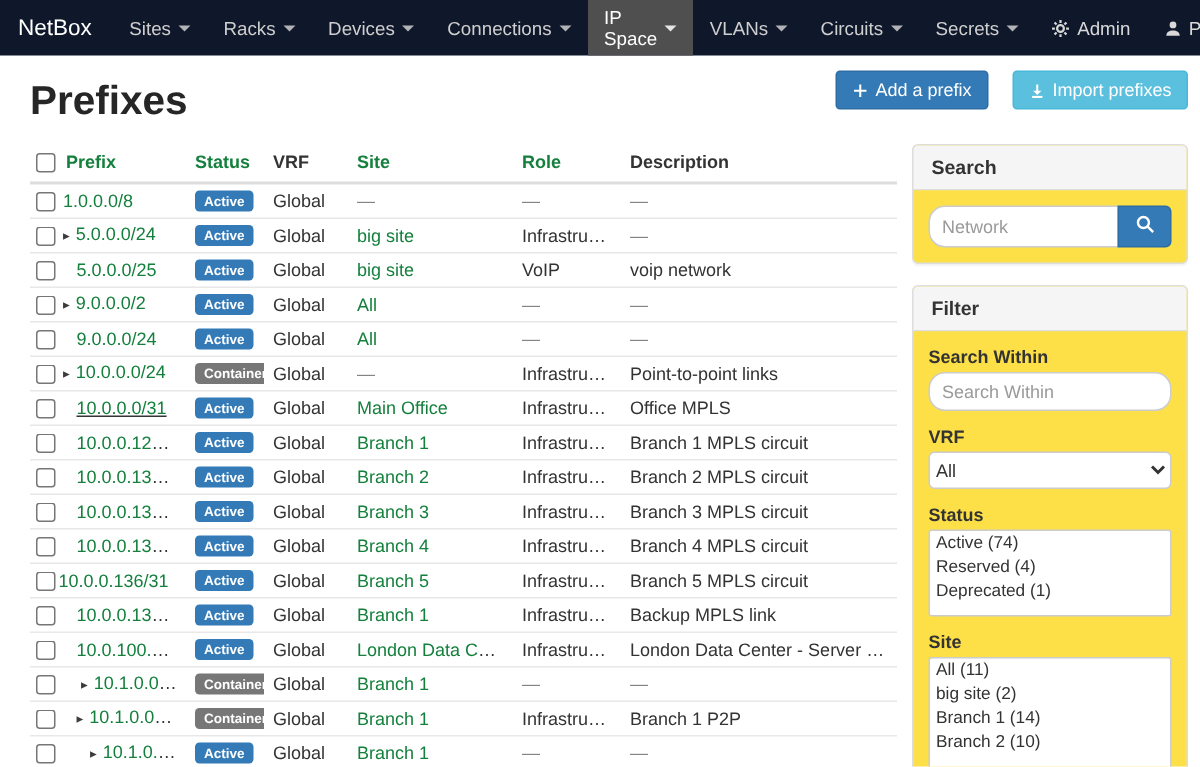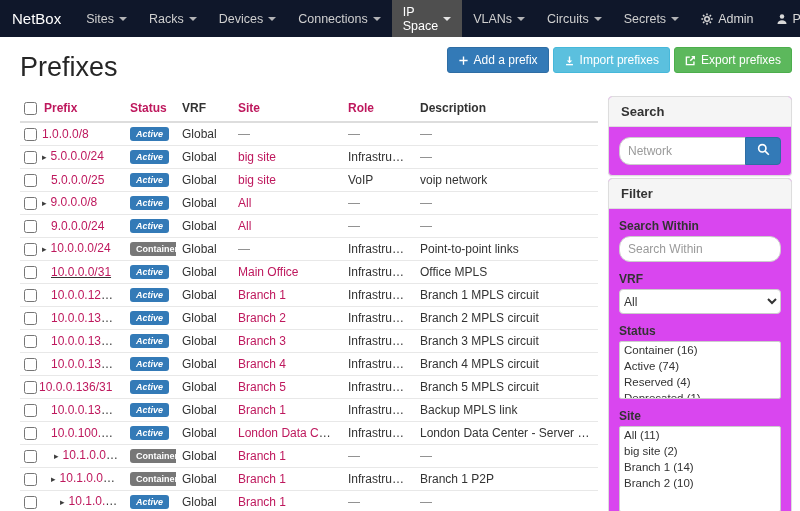--- a/index.html
+++ b/index.html
@@ -17,50 +17,50 @@
   .nav-item { display: flex; align-items: center; gap: 5px; padding: 0 11px; font-size: 12.5px; color: #cfcfcf; cursor: pointer; }
   .nav-item.active { background: #4f4f4f; color: #fff; }
   .caret { width: 0; height: 0; border-top: 4px solid; border-left: 4px solid transparent; border-right: 4px solid transparent; margin-top: 1px; opacity: .85; }
   .nav-right { margin-left: auto; display: flex; align-items: stretch; padding-right: 6px; }
   .nav-user { gap: 5px; color: #d8d8d8; }
   .nav-ic { display: flex; align-items: center; }
 
   
   .page { padding: 5px 8px 0 20px; }
   .page-head { display: flex; align-items: flex-start; justify-content: space-between; }
-  h1.title { font-size: 27px; font-weight: 400; margin: 10px 0 13px; color: #262626; }
-  .toolbar { display: flex; gap: 4px; margin-top: 5px; }
+  h1.title { font-size: 27px; font-weight: 700; margin: 10px 0 13px; color: #262626; }
+  .toolbar { display: flex; gap: 16px; margin-top: 5px; }
   .btn { display: inline-flex; align-items: center; gap: 5px; border-radius: 3px; font-size: 12px; line-height: 14px;
          padding: 5px 10px; color: #fff; border: 1px solid transparent; cursor: pointer; font-family: inherit; }
   .btn-primary { background: #337ab7; border-color: #2e6da4; }
   .btn-info { background: #5bc0de; border-color: #46b8da; }
   .btn-success { background: #5cb85c; border-color: #4cae4c; }
   .btn .ic { display: flex; align-items: center; }
 
   
   .content { display: flex; gap: 10px; align-items: flex-start; }
   .main { flex: 1; min-width: 0; }
   .sidebar { width: 184px; flex: none; }
 
   
   table.tbl { width: 100%; border-collapse: collapse; font-size: 12px; table-layout: fixed; }
   .tbl th { text-align: left; font-weight: bold; padding: 6px 6px; border-bottom: 2px solid #ddd; color: #333; line-height: 13px;
             white-space: nowrap; overflow: hidden; }
   .tbl td { padding: 4px 6px; border-top: 1px solid #e8e8e8; line-height: 13px; white-space: nowrap; overflow: hidden; text-overflow: ellipsis; color: #333; }
   .cb-col { padding-left: 4px !important; }
   .cb-col input, th input { margin: 0; vertical-align: middle; }
-  .link { color: #be185d; text-decoration: none; cursor: pointer; }
+  .link { color: #15803d; text-decoration: none; cursor: pointer; }
   .dash { color: #848484; }
   .label { display: inline-block; padding: 2px 6px; font-size: 9px; font-weight: bold; color: #fff; border-radius: 3px; line-height: 10px; }
-  .label-primary { background: #337ab7; font-style: italic; }
+  .label-primary { background: #337ab7; }
   .label-default { background: #777; }
   .tree-arrow { color: #3c3c3c; font-size: 9px; margin-right: 4px; }
 
   
-  .panel { border: 1px solid #ddd; border-radius: 4px; margin-bottom: 2px; background: #d946ef; box-shadow: 0 1px 1px rgba(0,0,0,.05); }
+  .panel { border: 1px solid #ddd; border-radius: 4px; margin-bottom: 14px; background: #fde047; box-shadow: 0 1px 1px rgba(0,0,0,.05); }
   .panel-heading { padding: 7px 12px; background: #f5f5f5; border-bottom: 1px solid #ddd; font-size: 13px; font-weight: bold;
                    color: #333; border-radius: 3px 3px 0 0; }
   .panel-body { padding: 10px; }
   .fld-label { display: block; font-size: 12px; font-weight: bold; margin: 10px 0 3px; color: #333; }
   .fld-label:first-child { margin-top: 0; }
   .text-input { width: 100%; height: 26px; border: 1px solid #ccc; border-radius: 11px; padding: 3px 8px; font-size: 12px;
                 color: #555; font-family: inherit; }
   .text-input::placeholder { color: #9a9a9a; }
   .input-group { display: flex; }
   .input-group .text-input { flex: 1; height: 28px; border-top-right-radius: 0; border-bottom-right-radius: 0; }
@@ -149,29 +149,20 @@
       </button>
       <button class="btn btn-info">
         <span class="ic">
             <svg width="11" height="11" viewBox="0 0 16 16" fill="currentColor">
               <path d="M7 2h2v6h3l-4 4-4-4h3z"></path>
               <rect x="3" y="13" width="10" height="2"></rect>
             </svg>
           </span>
         <span>Import prefixes</span>
       </button>
-      <button class="btn btn-success">
-        <span class="ic">
-            <svg width="11" height="11" viewBox="0 0 16 16" fill="currentColor">
-              <path d="M9 1.5h5.5V7l-2-2-4.1 4.1-1.5-1.5L11 3.5z"></path>
-              <path d="M12 9.5V13H3V4h4V2H1v13h13V9.5z"></path>
-            </svg>
-          </span>
-        <span>Export prefixes</span>
-      </button>
     </div>
   </div>
 
   <div class="content">
 
     <div class="main">
       <table class="tbl">
         <colgroup>
           <col style="width:18px">
             <col style="width:86px">
@@ -215,21 +206,21 @@
               <td class="cb-col"><input type="checkbox" style=""></td>
               <td style="padding-left: 13px;"><a class="link">5.0.0.0/25</a></td>
               <td><span class="label label-primary">Active</span></td>
               <td>Global</td>
               <td><a class="link">big site</a></td>
               <td>VoIP</td>
               <td>voip network</td>
             </tr>
             <tr>
               <td class="cb-col"><input type="checkbox" style=""></td>
-              <td style="padding-left: 4px;"><span class="tree-arrow">▸</span><a class="link">9.0.0.0/8</a></td>
+              <td style="padding-left: 4px;"><span class="tree-arrow">▸</span><a class="link">9.0.0.0/2</a></td>
               <td><span class="label label-primary">Active</span></td>
               <td>Global</td>
               <td><a class="link">All</a></td>
               <td><span class="dash">—</span></td>
               <td><span class="dash">—</span></td>
             </tr>
             <tr>
               <td class="cb-col"><input type="checkbox" style=""></td>
               <td style="padding-left: 13px;"><a class="link">9.0.0.0/24</a></td>
               <td><span class="label label-primary">Active</span></td>
@@ -373,21 +364,20 @@
           <label class="fld-label">Search Within</label>
           <input class="text-input" placeholder="Search Within" style="">
 
           <label class="fld-label">VRF</label>
           <select class="form-select">
             <option>All</option>
           </select>
 
           <label class="fld-label">Status</label>
           <div class="listbox listbox-status">
-              <div class="listbox-option">Container (16)</div>
               <div class="listbox-option">Active (74)</div>
               <div class="listbox-option">Reserved (4)</div>
               <div class="listbox-option">Deprecated (1)</div>
             </div>
 
           <label class="fld-label">Site</label>
           <div class="listbox listbox-site">
               <div class="listbox-option">All (11)</div>
               <div class="listbox-option">big site (2)</div>
               <div class="listbox-option">Branch 1 (14)</div>

